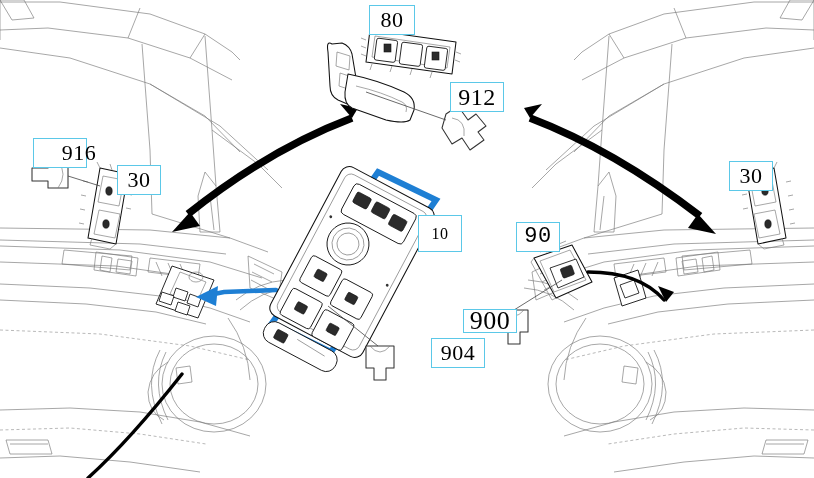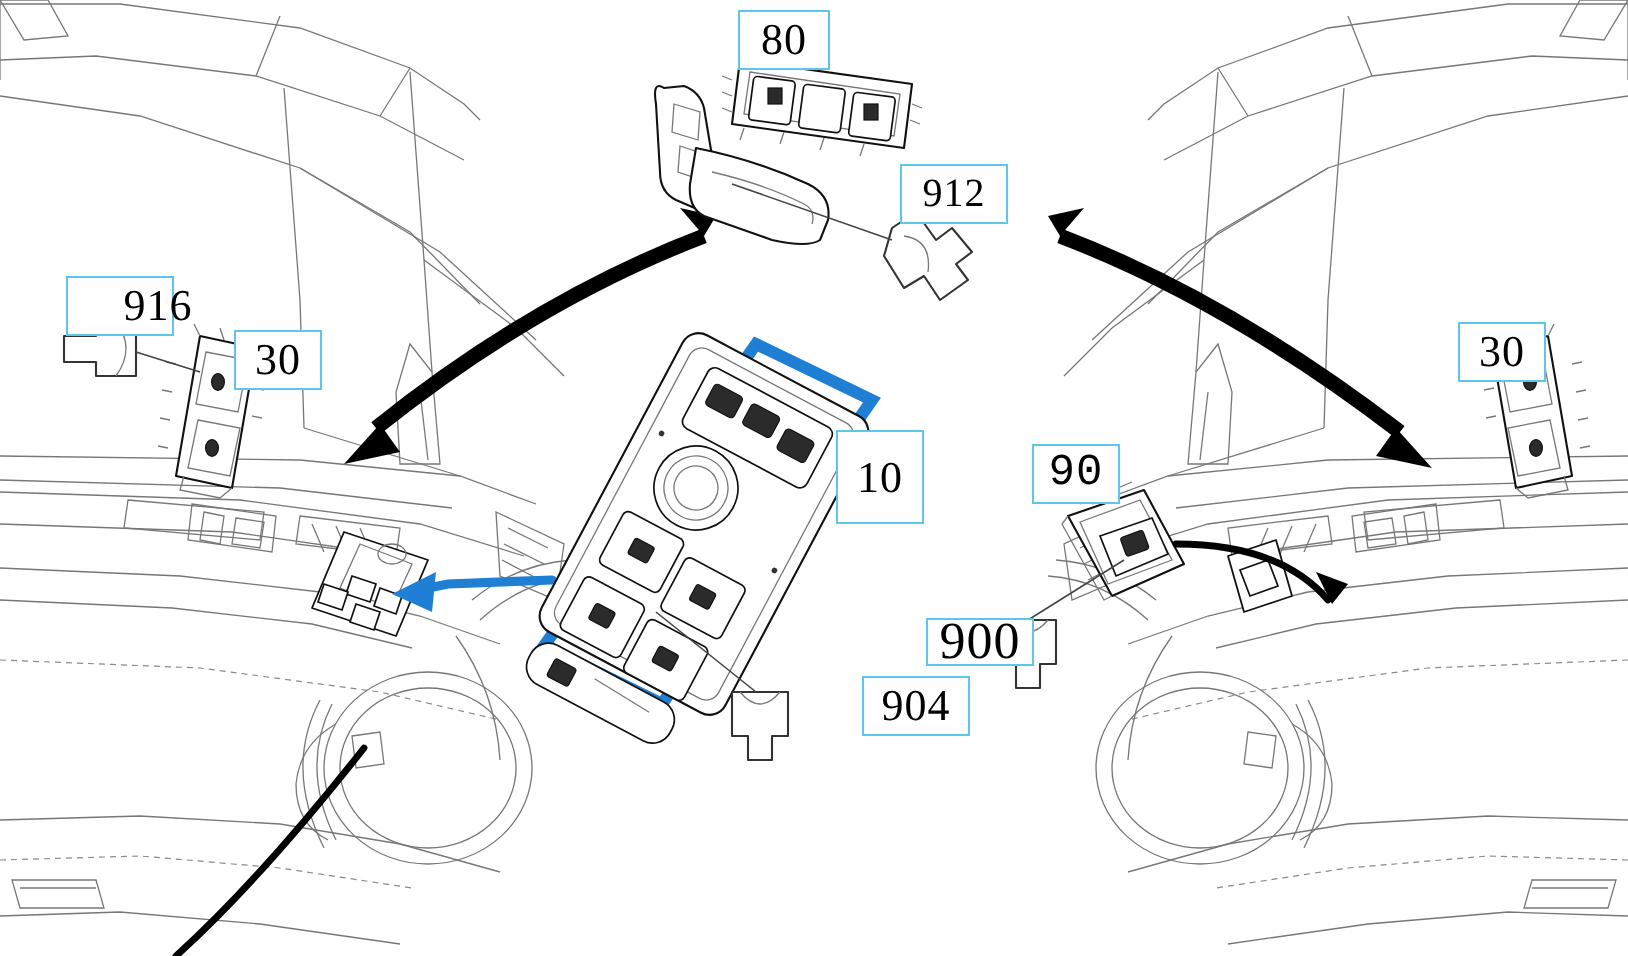--- a/index.html
+++ b/index.html
@@ -291,29 +291,29 @@
     <g>
       <path class="cn" d="M500 310 L528 310 L528 332 L520 332 L520 344 L508 344
                           L508 332 L500 332 Z"></path>
       <path class="lnf" d="M504 310 Q514 322 524 310"></path>
       <path class="lead" d="M514 310 L562 280"></path>
     </g>
   </svg>
 
   <div class="lbl" style="left:369px;top:5px;width:46px;height:30px;font-size:22px;">80</div>
 
-  <div class="lbl" style="left:450px;top:82px;width:54px;height:30px;font-size:20px;">912</div>
+  <div class="lbl" style="left:450px;top:82px;width:54px;height:30px;font-size:24px;">912</div>
 
   <div class="lbl" style="left:33px;top:138px;width:54px;height:30px;font-size:22px;padding-left:38px;">916</div>
 
   <div class="lbl" style="left:117px;top:165px;width:44px;height:30px;font-size:22px;">30</div>
 
   <div class="lbl" style="left:729px;top:161px;width:44px;height:30px;font-size:22px;">30</div>
 
-  <div class="lbl" style="left:418px;top:215px;width:44px;height:47px;font-size:22px;">10</div>
+  <div class="lbl" style="left:418px;top:215px;width:44px;height:37px;font-size:16px;">10</div>
 
   <div class="lbl" style="left:516px;top:222px;width:44px;height:30px;font-size:22px;font-family:Liberation Mono, monospace;">90</div>
 
   <div class="lbl" style="left:396px;top:338px;width:54px;height:30px;font-size:22px;margin-left:35px;">904</div>
 
   <div class="lbl" style="left:463px;top:309px;width:54px;height:24px;font-size:26px;">900</div>
 
 </div>
 
 </body></html>

